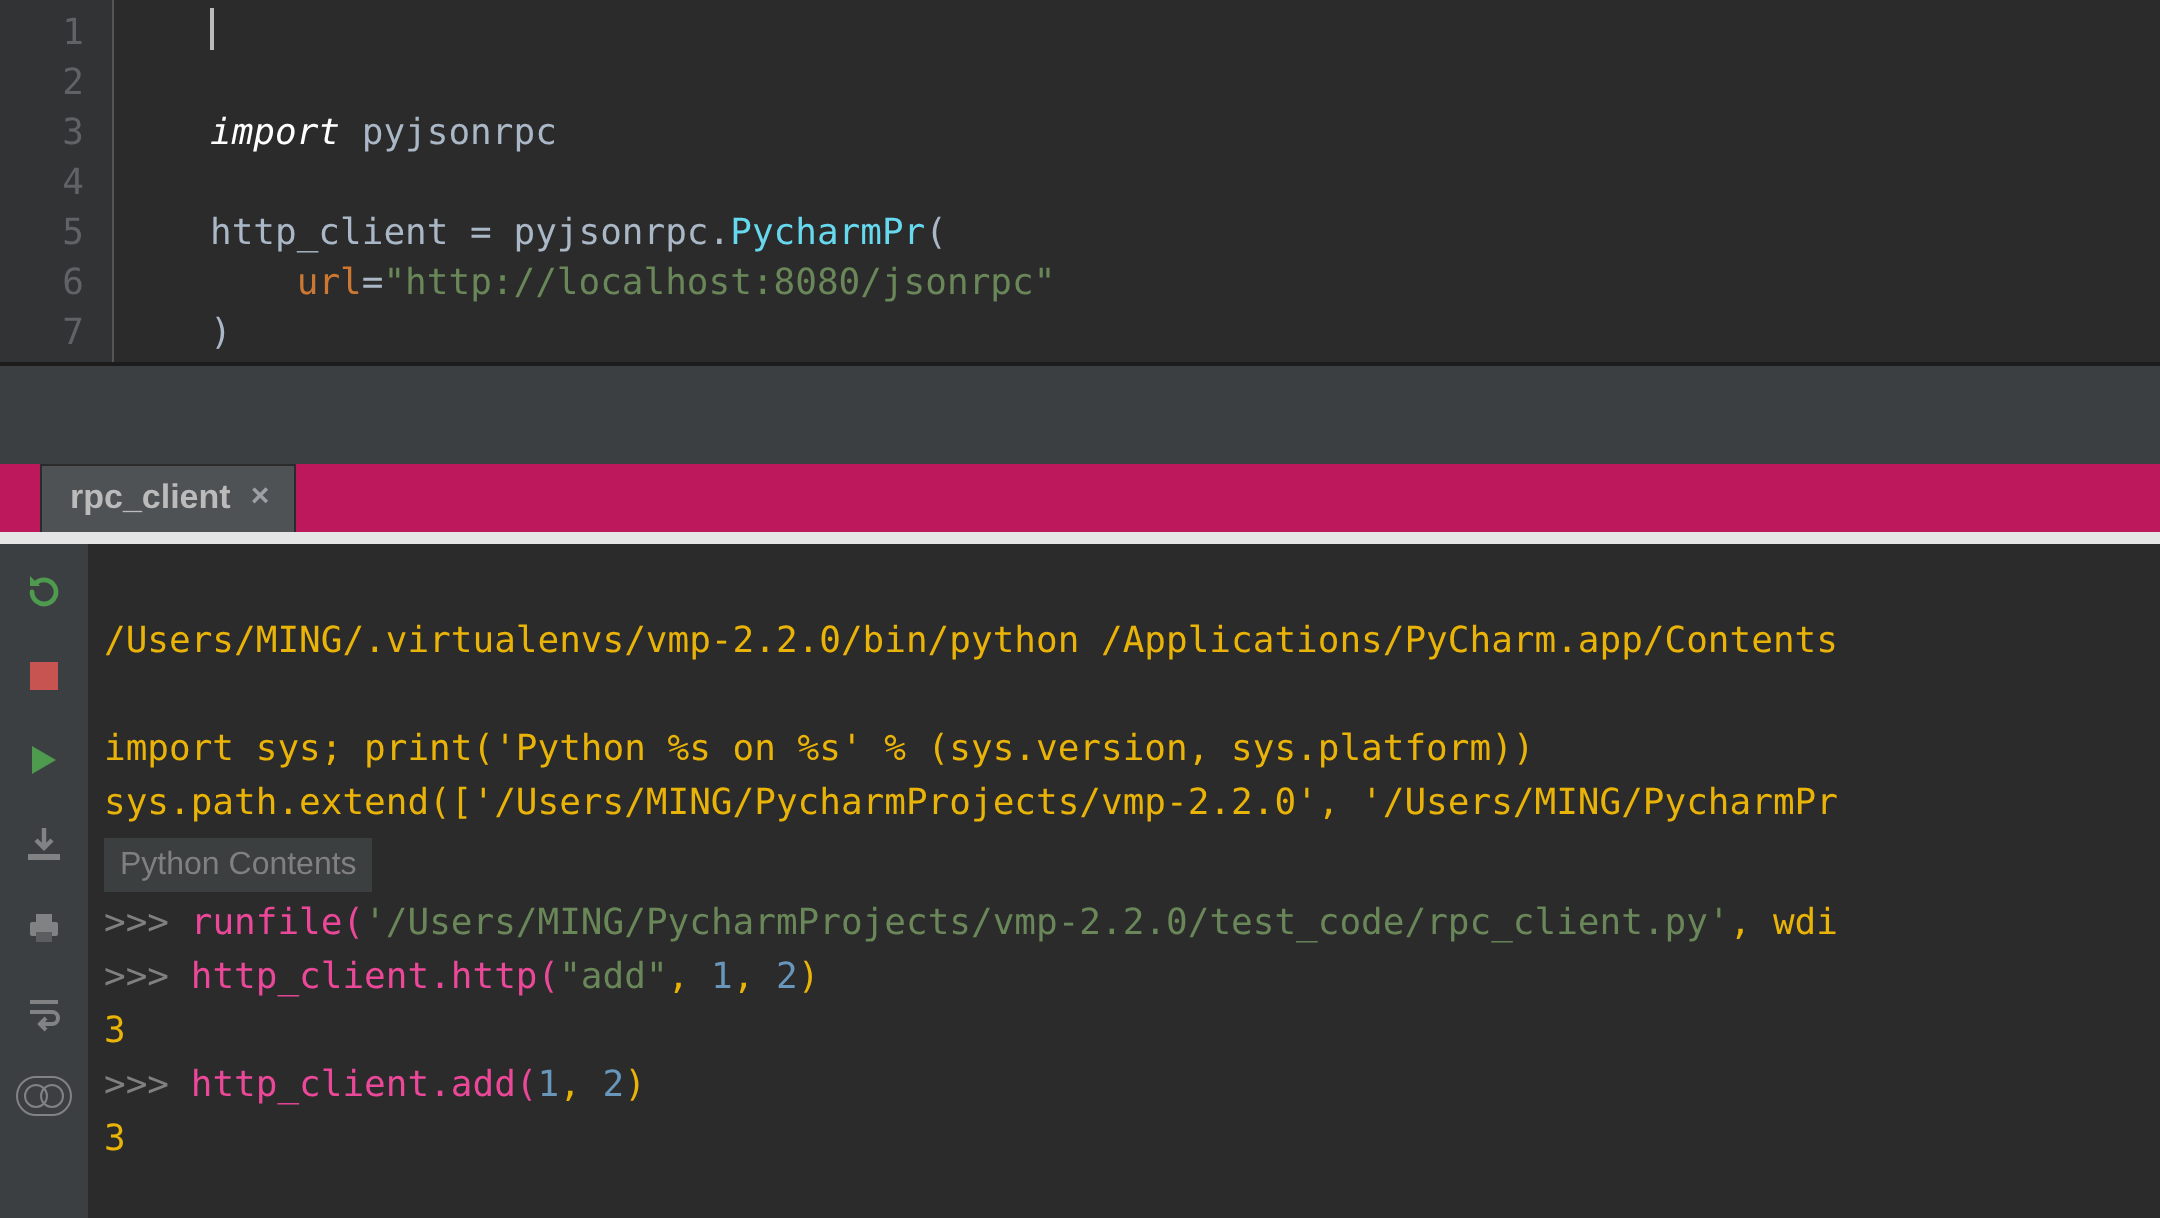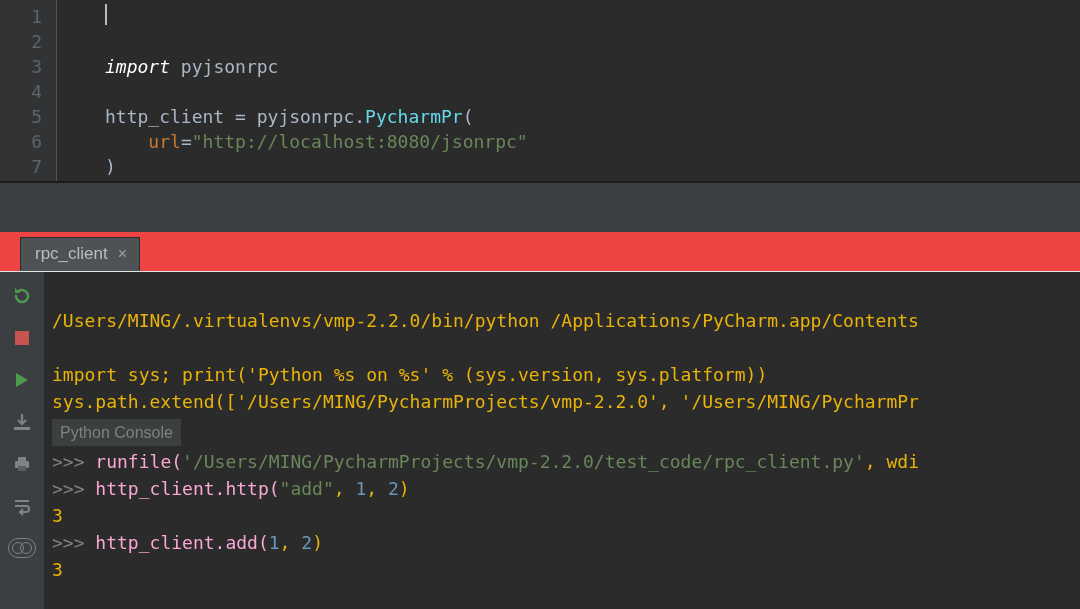--- a/index.html
+++ b/index.html
@@ -56,25 +56,26 @@
   .param { color: #cc7832; }
   .string { color: #6a8759; }
   .module-use { color: #a9b7c6; }
   .middle-gap {
     height: 50px;
     background: #3c3f41;
     border-top: 1px solid #1c1c1c;
   }
   .tab-bar {
     height: 40px;
-    background: #ef4444;
+    background: #be185d;
     display: flex;
     align-items: flex-end;
     padding-left: 20px;
-    border-bottom: 1px solid #e5e5e5;
+    border-bottom: 6px solid #e5e5e5;
+    font-weight: bold;
   }
   .tab {
     background: #4e5254;
     color: #bbbbbb;
     padding: 6px 12px 7px 14px;
     font-size: 17px;
     display: flex;
     align-items: center;
     gap: 10px;
     border: 1px solid #2b2b2b;
@@ -119,21 +120,21 @@
   .console-out .hdr {
     display: inline-block;
     background: #3b3f40;
     color: #808080;
     padding: 0 8px;
     margin: 4px 0 2px 0;
     font-family: "Helvetica Neue", sans-serif;
     font-size: 16px;
   }
   .prompt { color: #808080; }
-  .con-call  { color: #f9a8d4; }
+  .con-call  { color: #ec4899; }
   .con-str   { color: #6a8759; text-align: center; }
   .con-num   { color: #6897bb; }
   .con-plain { color: #eab308; }
   .pill {
     width: 34px;
     height: 20px;
     border: 1.6px solid #808284;
     border-radius: 10px;
     position: relative;
   }
@@ -222,20 +223,20 @@
     <div class="tool-btn">
       <div class="pill"></div>
     </div>
   </div>
 
   <div class="console-out">
 <span class="con-plain">/Users/MING/.virtualenvs/vmp-2.2.0/bin/python /Applications/PyCharm.app/Contents</span>
 
 <span class="con-plain">import sys; print('Python %s on %s' % (sys.version, sys.platform))</span>
 <span class="con-plain">sys.path.extend(['/Users/MING/PycharmProjects/vmp-2.2.0', '/Users/MING/PycharmPr</span>
-<span class="hdr">Python Console</span>
+<span class="hdr">Python Contents</span>
 <span class="prompt">&gt;&gt;&gt; </span><span class="con-call">runfile(</span><span class="con-str">'/Users/MING/PycharmProjects/vmp-2.2.0/test_code/rpc_client.py'</span><span class="con-plain">, wdi</span>
 <span class="prompt">&gt;&gt;&gt; </span><span class="con-call">http_client.http(</span><span class="con-str">"add"</span><span class="con-plain">, </span><span class="con-num">1</span><span class="con-plain">, </span><span class="con-num">2</span><span class="con-plain">)</span>
 <span class="con-plain">3</span>
 <span class="prompt">&gt;&gt;&gt; </span><span class="con-call">http_client.add(</span><span class="con-num">1</span><span class="con-plain">, </span><span class="con-num">2</span><span class="con-plain">)</span>
 <span class="con-plain">3</span>
   </div>
 </div>
 
 </body></html>

